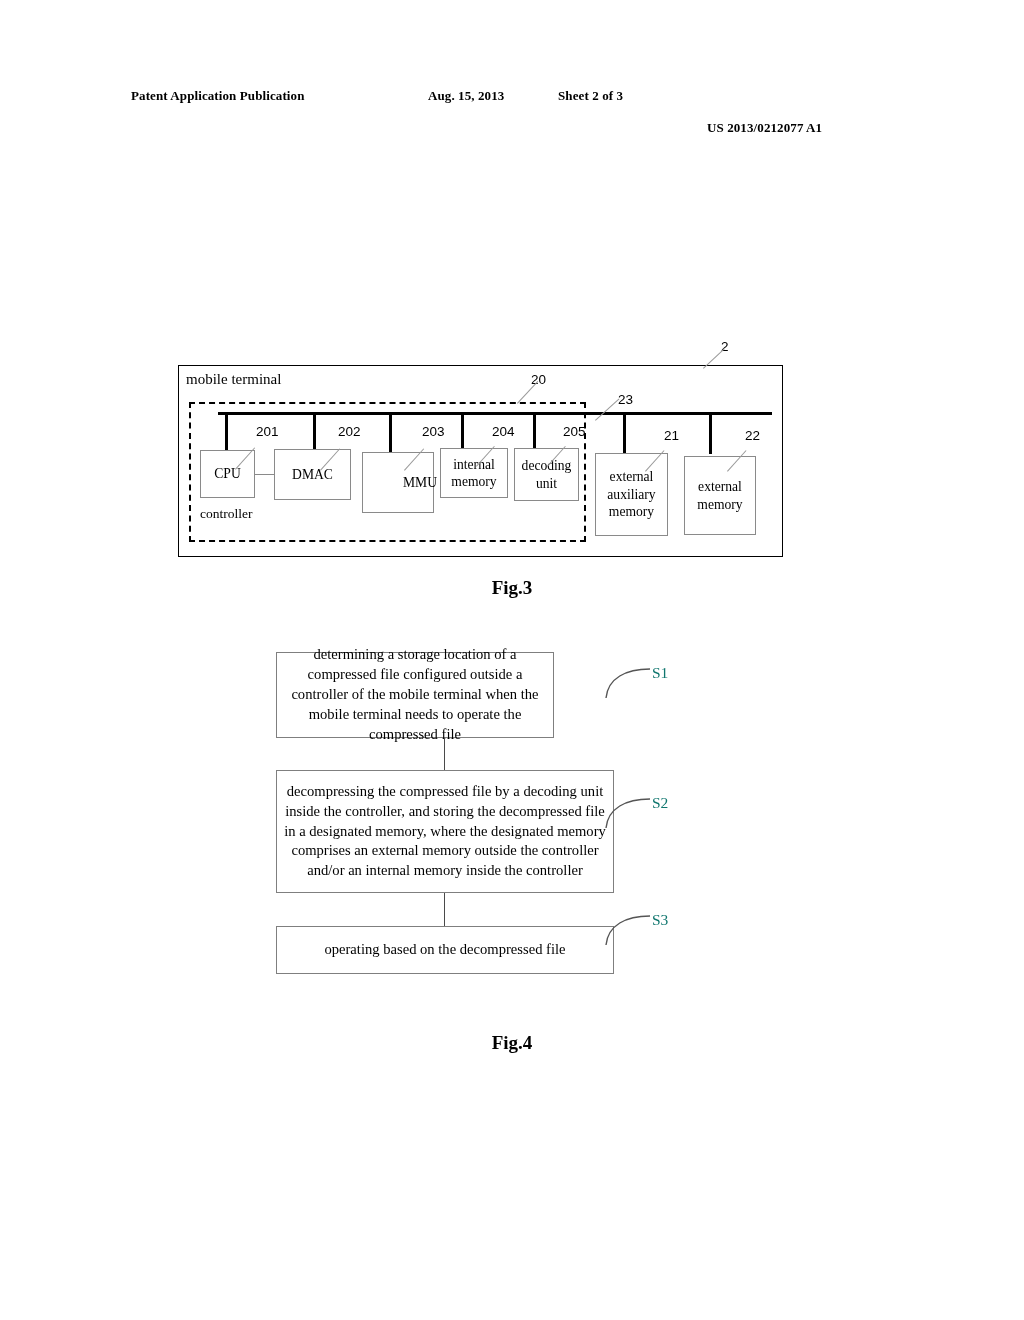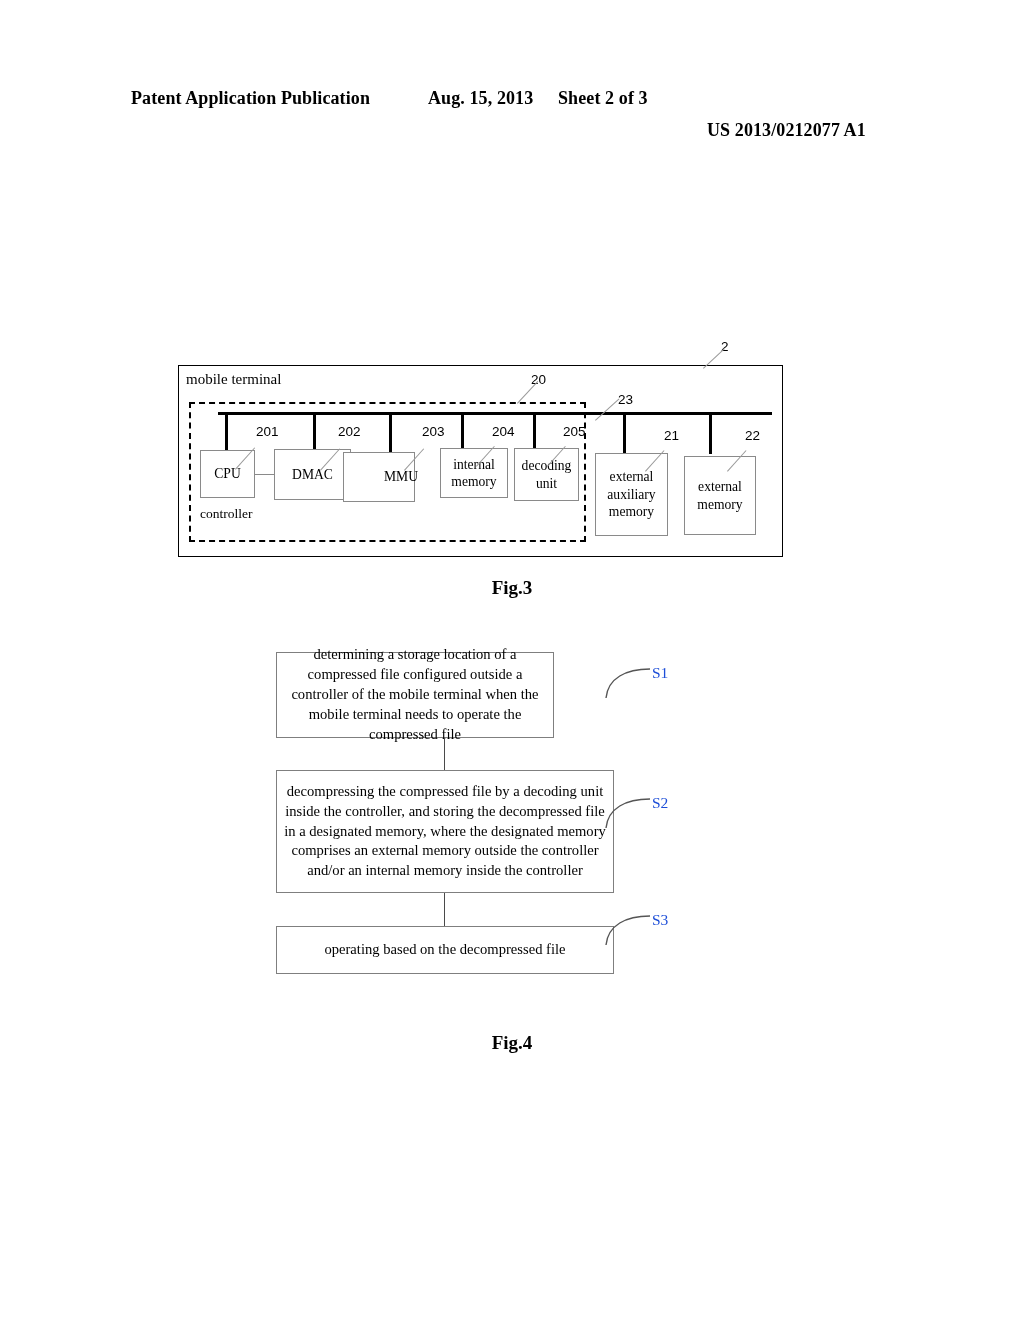--- a/index.html
+++ b/index.html
@@ -19,21 +19,21 @@
 
   
   .page-header {
     position: absolute;
     top: 88px;
     left: 0;
     width: 892px;
     height: 26px;
     font-family: "Liberation Serif", "DejaVu Serif", serif;
     font-weight: bold;
-    font-size: 18px;
+    font-size: 13px;
     letter-spacing: 0.1px;
     white-space: nowrap;
   }
   .hdr-pub   { position: absolute; left: 131px;  top: 0; }
   .hdr-date  { position: absolute; left: 428px;  top: 0; }
   .hdr-sheet { position: absolute; left: 558px;  top: 0; }
   .hdr-num   { position: absolute; left: 707px;  top: 0; margin-top: 32px; }
 
   
   .fig-caption {
@@ -165,21 +165,21 @@
   }
   .flow-connector {
     position: absolute;
     width: 1.4px;
     background: #4a4a4a;
   }
   .step-label {
     position: absolute;
     font-family: "Liberation Serif", "DejaVu Serif", serif;
     font-size: 15.5px;
-    color: #1d4ed8;
+    color: #0f766e;
     white-space: nowrap;
   }
   .step-curve { position: absolute; }
 </style>
 </head>
 <body>
 
 <div class="page-header">
   <span class="hdr-pub">Patent Application Publication</span>
   <span class="hdr-date">Aug. 15, 2013</span>
@@ -215,21 +215,21 @@
   <div class="bus-stub" style="left:709px; height:42px;"></div>
 
   <div class="unit-box" style="left:200px; top:450px; width:55px; height:48px;">
     <span>CPU</span>
   </div>
 
   <div class="unit-box" style="left:274px; top:449px; width:77px; height:51px;">
     <span>DMAC</span>
   </div>
 
-  <div class="unit-box" style="left:343px; top:452px; width:72px; height:50px;padding-left:44px;">
+  <div class="unit-box" style="left:362px; top:452px; width:72px; height:61px;padding-left:44px;">
     <span>MMU</span>
   </div>
 
   <div class="unit-box" style="left:440px; top:448px; width:68px; height:50px;">
     <span>internal memory</span>
   </div>
 
   <div class="unit-box" style="left:514px; top:448px; width:65px; height:53px;">
     <span>decoding unit</span>
   </div>

